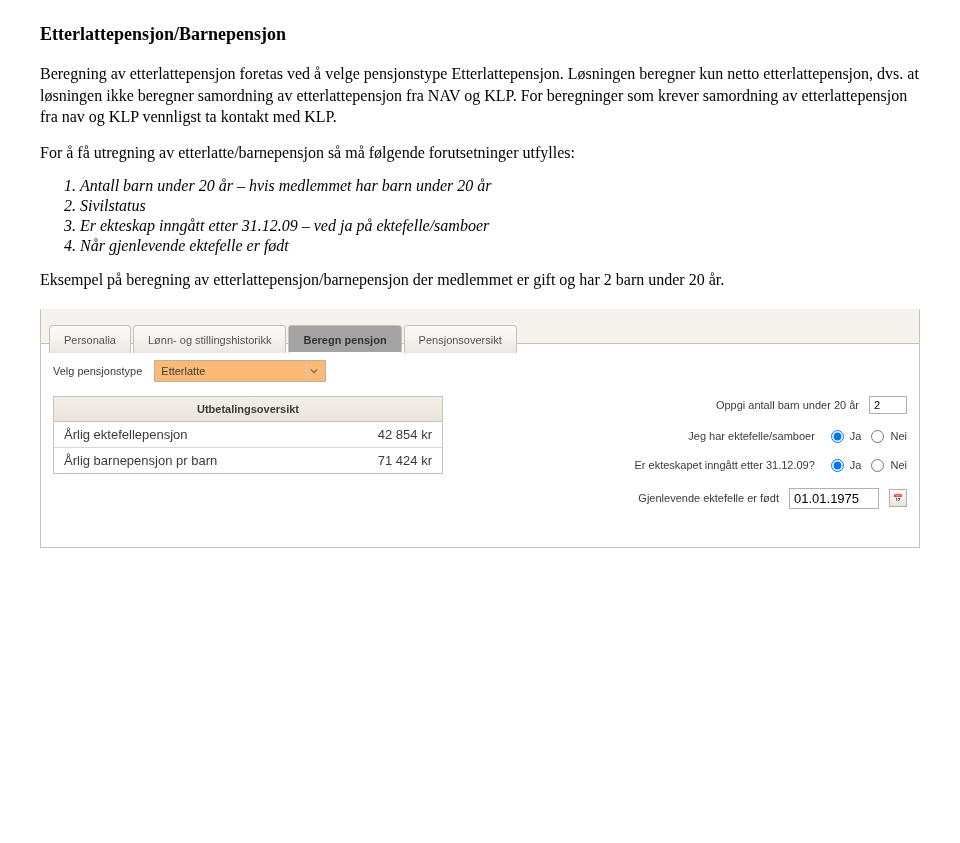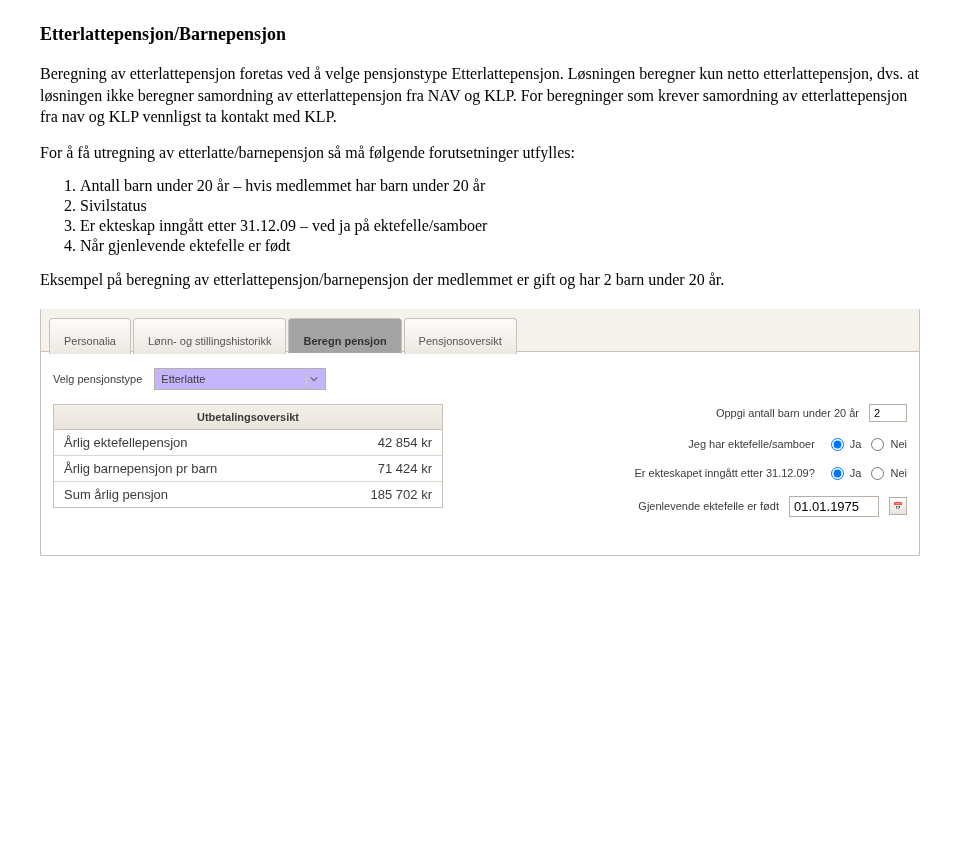--- a/index.html
+++ b/index.html
@@ -20,71 +20,72 @@
   p {
     margin: 0 0 14px 0;
     line-height: 1.35;
   }
   ol {
     margin: 0 0 14px 0;
     padding-left: 40px;
   }
   ol li {
     margin-bottom: 2px;
+    font-style: italic;
   }
   .ui-panel {
     font-family: Verdana, Geneva, sans-serif;
     font-size: 11px;
     color: #3b3b3b;
     background: #fff;
     border: 1px solid #c9c0b8;
     border-top: none;
     margin-top: 18px;
   }
   .tabs {
     display: flex;
     align-items: stretch;
     border-bottom: 1px solid #c9c0b8;
     background: #f5f2ee;
     padding-top: 6px;
     padding-left: 8px;
     gap: 2px;
   }
   .tab {
-    padding: 16px 14px 6px 14px;
+    padding: 8px 14px 6px 14px;
     border: 1px solid #c9c0b8;
     border-bottom: none;
     background: linear-gradient(#fdfcfb, #ece7e1);
     border-top-left-radius: 4px;
     border-top-right-radius: 4px;
     color: #555;
     cursor: pointer;
     position: relative;
-    top: 3px;
+    top: 10px;
   }
   .tab.active {
     background: #a3a3a3;
     font-weight: bold;
     color: #333;
     border-bottom: 1px solid #fff;
   }
   .top-row {
     display: flex;
     align-items: center;
     padding: 16px 12px 10px 12px;
     gap: 12px;
   }
   .top-row label {
     font-size: 11px;
   }
   .select-wrap {
     display: inline-flex;
     align-items: center;
     border: 1px solid #b8afa6;
-    background: #c4b5fd;
+    background: #fdba74;
     padding: 3px 4px 3px 6px;
     min-width: 160px;
     font-size: 11px;
     position: relative;
     text-align: right;
   }
   .select-wrap .arrow {
     margin-left: auto;
     width: 14px;
     height: 14px;
@@ -214,24 +215,20 @@
       <div class="table-box">
         <div class="thead">Utbetalingsoversikt</div>
         <div class="trow">
           <span>Årlig ektefellepensjon</span>
           <span class="val">42 854 kr</span>
         </div>
         <div class="trow">
           <span>Årlig barnepensjon pr barn</span>
           <span class="val">71 424 kr</span>
         </div>
-        <div class="trow">
-          <span>Sum årlig pensjon</span>
-          <span class="val">185 702 kr</span>
-        </div>
       </div>
     </div>
 
     <div class="right-col">
       <div class="form-row">
         <span class="lbl">Oppgi antall barn under 20 år</span>
         <input class="num-input" value="2" style="">
       </div>
 
       <div class="form-row">

